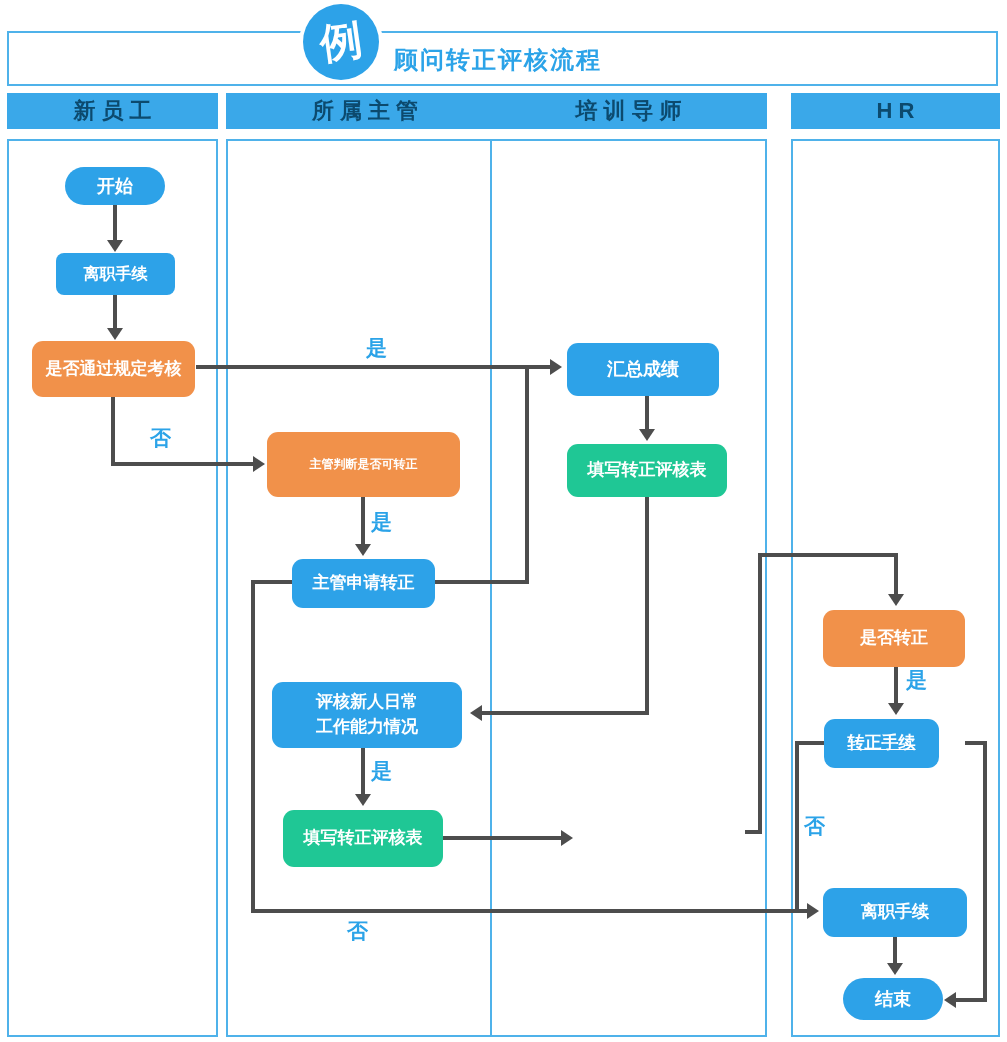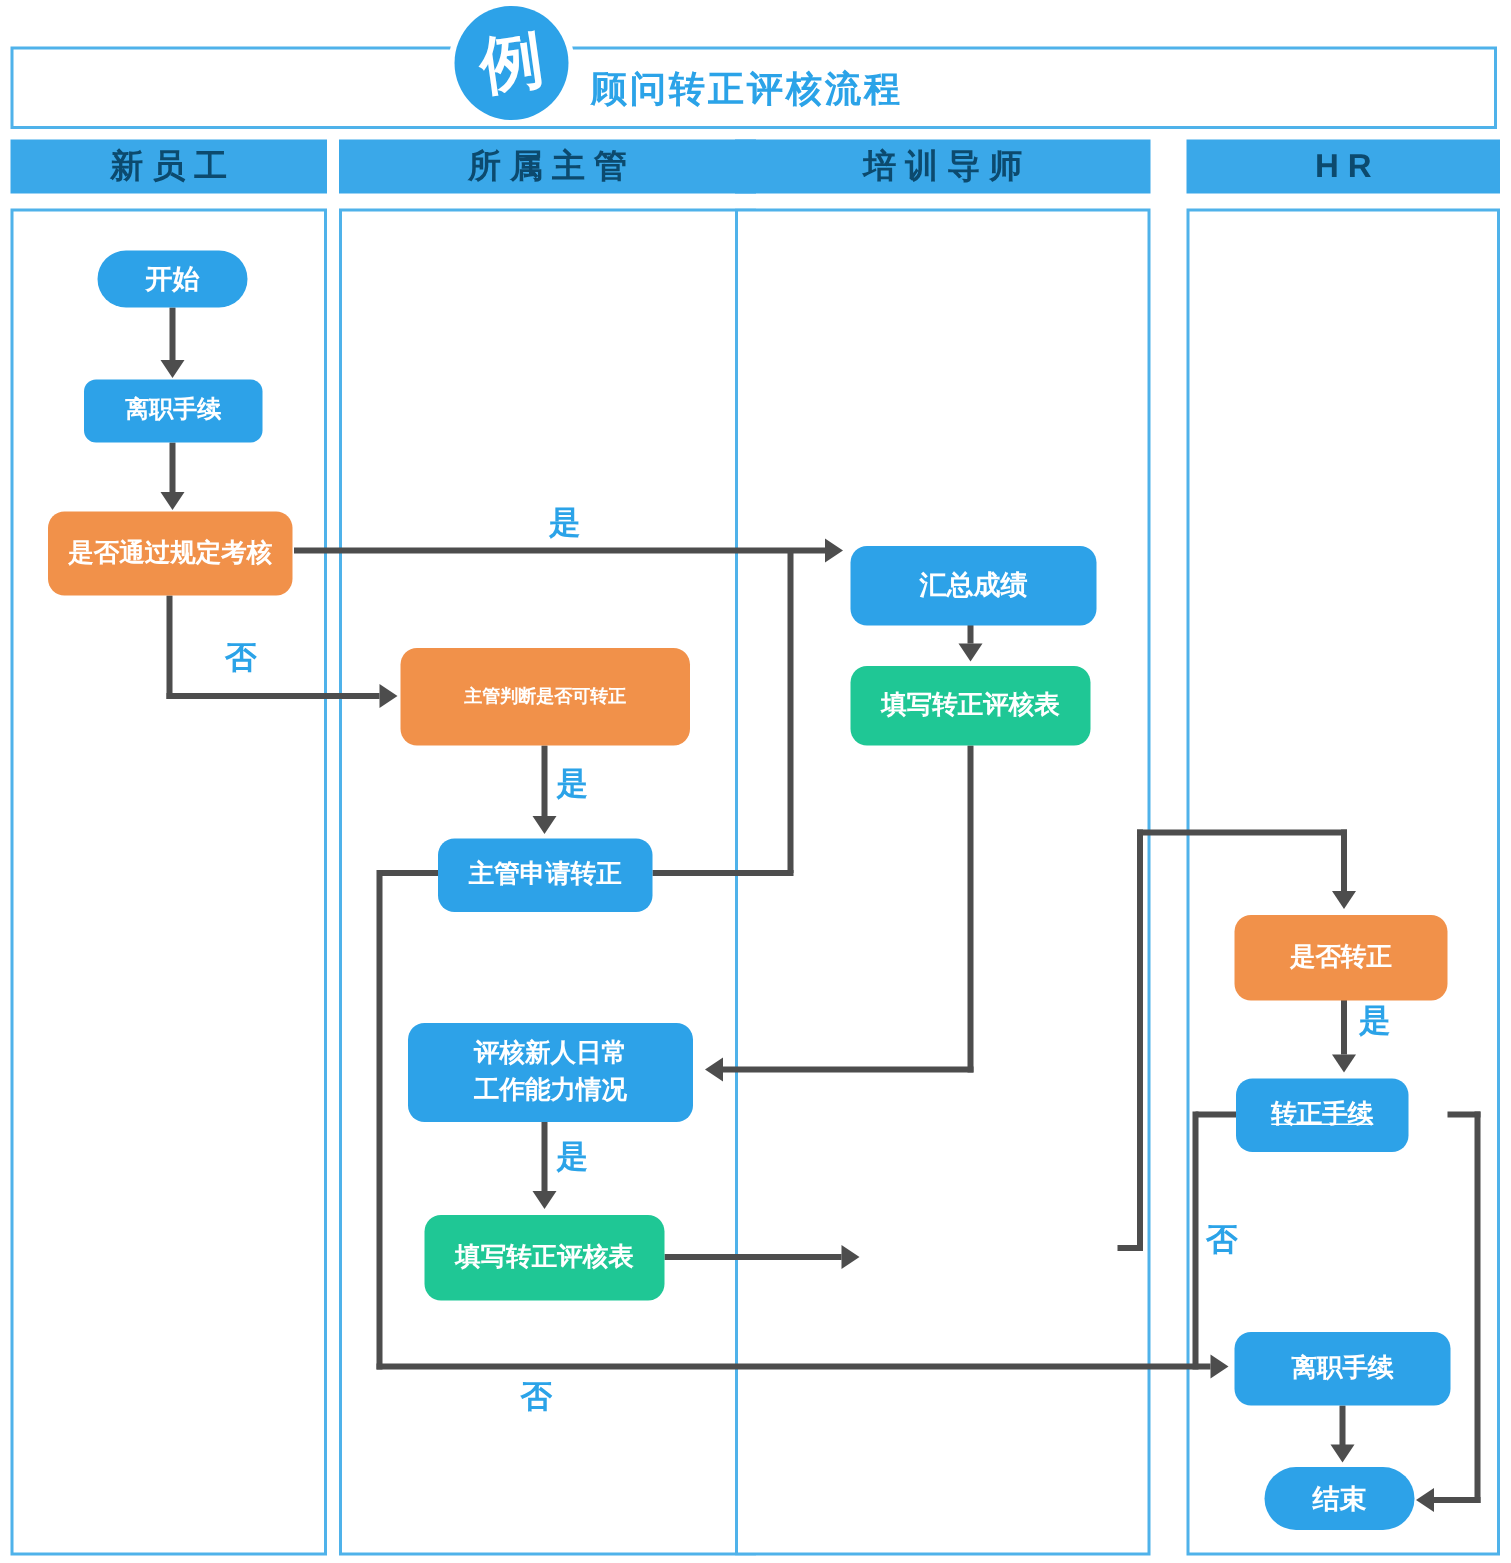--- a/index.html
+++ b/index.html
@@ -171,21 +171,21 @@
   <div class="node blue pill" style="left:65px;top:167px;width:100px;height:38px;">开始</div>
   <div class="node blue" style="left:56px;top:253px;width:119px;height:42px;border-radius:8px;font-size:16px;">离职手续</div>
   <div class="node orange" style="left:32px;top:341px;width:163px;height:56px;">是否通过规定考核</div>
 
   <div class="node orange" style="left:267px;top:432px;width:193px;height:65px;font-size:12px;">主管判断是否可转正</div>
   <div class="node blue" style="left:272px;top:682px;width:190px;height:66px;">评核新人日常
 工作能力情况</div>
   <div class="node blue" style="left:292px;top:559px;width:143px;height:49px;">主管申请转正</div>
   <div class="node green" style="left:283px;top:810px;width:160px;height:57px;">填写转正评核表</div>
 
-  <div class="node blue" style="left:567px;top:343px;width:164px;height:53px;font-size:18px;margin-top:21px;">汇总成绩</div>
+  <div class="node blue" style="left:567px;top:343px;width:152px;height:53px;font-size:18px;">汇总成绩</div>
   <div class="node green" style="left:567px;top:444px;width:160px;height:53px;">填写转正评核表</div>
 
   <div class="node orange" style="left:823px;top:610px;width:142px;height:57px;">是否转正</div>
   <div class="node blue" style="left:824px;top:719px;width:115px;height:49px;text-decoration:underline;">转正手续</div>
   <div class="node blue" style="left:823px;top:888px;width:144px;height:49px;">离职手续</div>
   <div class="node blue pill" style="left:843px;top:978px;width:100px;height:42px;">结束</div>
 
 </div>
 
 </body></html>

